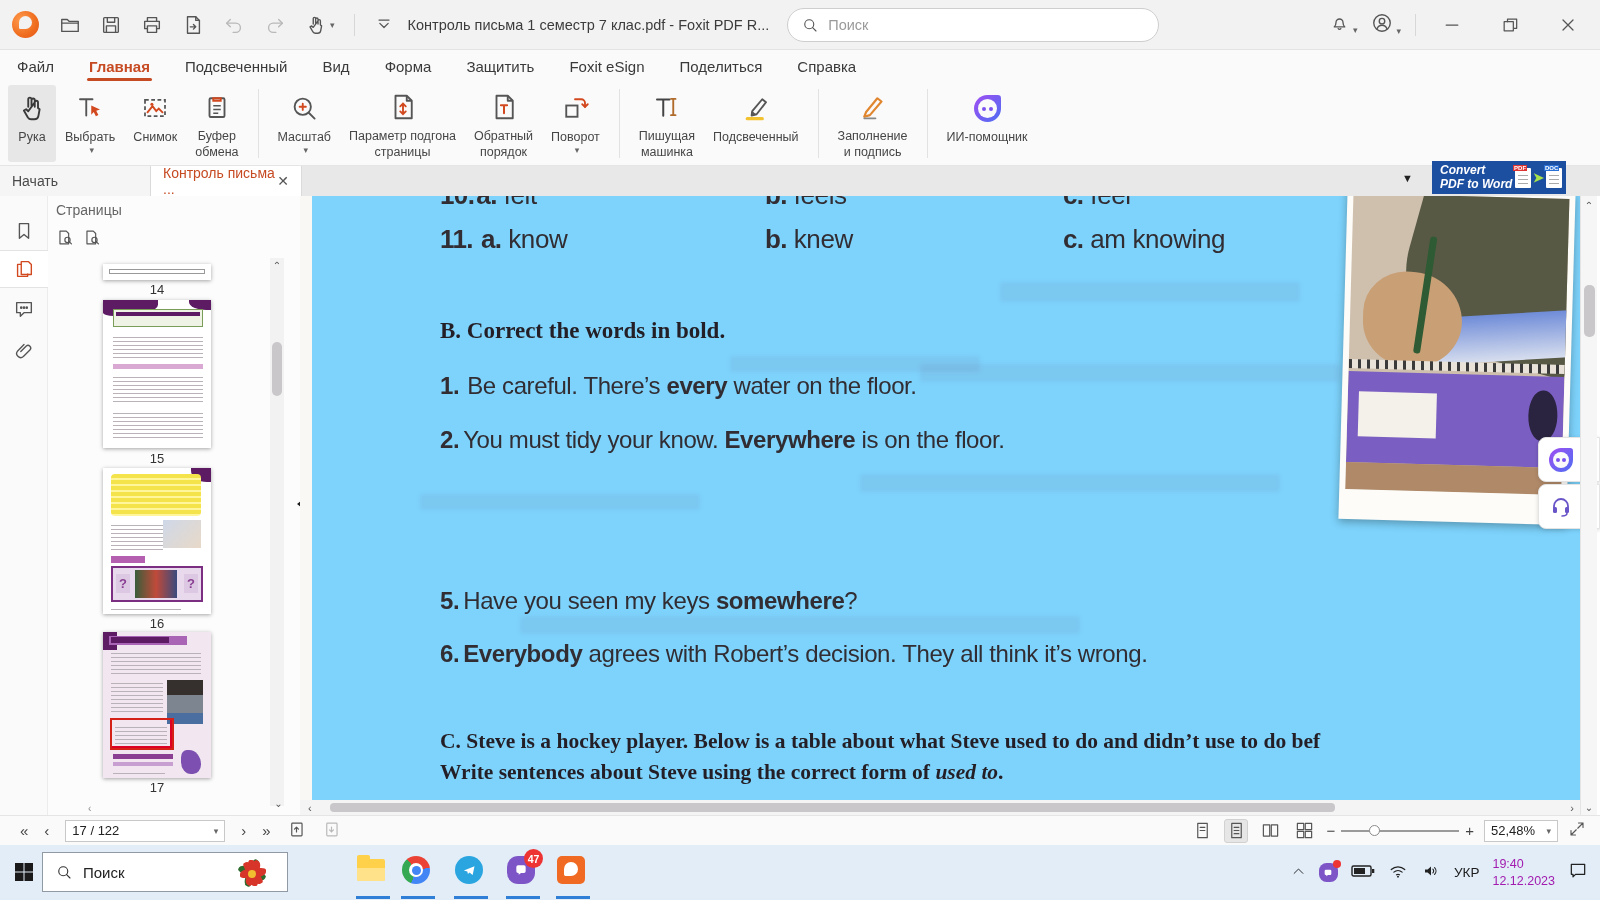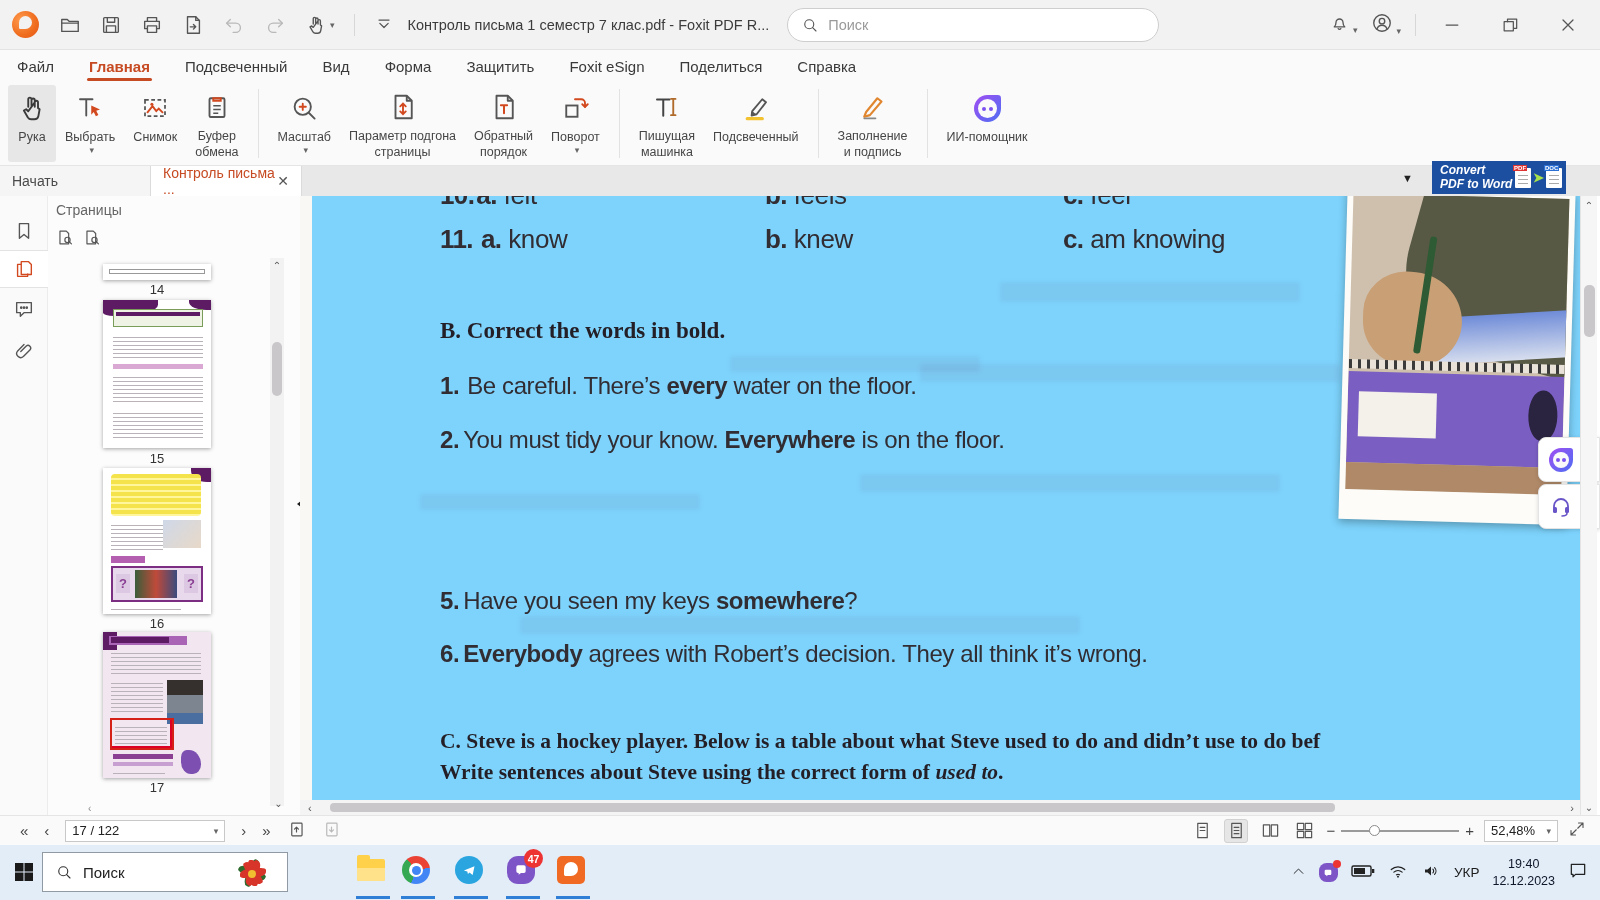--- a/index.html
+++ b/index.html
@@ -124,21 +124,21 @@
   .underline {position:absolute;top:51px;height:3px;width:34px;background:#2f7fd6}
   .chrome {width:28px;height:28px;border-radius:50%;background:conic-gradient(from -40deg,#ea4335 0 120deg,#4285f4 0 240deg,#34a853 0 360deg);position:relative}
   .chrome::before {content:"";position:absolute;inset:7px;background:#fff;border-radius:50%}
   .chrome::after {content:"";position:absolute;inset:9.5px;background:#4285f4;border-radius:50%}
   .tg {width:28px;height:28px;border-radius:50%;background:#2aa5e0;display:flex;align-items:center;justify-content:center}
   .viber {width:28px;height:28px;border-radius:40%;background:#7d55c7;position:relative;display:flex;align-items:center;justify-content:center}
   .badge {position:absolute;right:-8px;top:-7px;width:19px;height:19px;border-radius:50%;background:#e33;color:#fff;font-size:10.5px;display:flex;align-items:center;justify-content:center;font-weight:bold}
   .foxit-sq {width:28px;height:28px;border-radius:5px;background:#f06a23;position:relative}
   .foxit-sq::after {content:"";position:absolute;left:7px;top:6px;width:14px;height:14px;background:#fff;border-radius:50% 50% 50% 10%}
   .tray {position:absolute;right:0;top:0;height:55px;display:flex;align-items:center;gap:13px;padding-right:12px;font-size:13px;color:#1c1c1c}
-  .clock {text-align:center;font-size:12.5px;line-height:1.35;color:#0f172a}
+  .clock {text-align:left;font-size:12.5px;line-height:1.35;color:#a21caf}
   .explorer {width:28px;height:22px;position:relative}
   .explorer .back {position:absolute;inset:0;background:#ffd04a;border-radius:2px}
   .explorer .flap {position:absolute;left:0;top:-4px;width:13px;height:6px;background:#ffd04a;border-radius:2px 2px 0 0}
   .explorer .front {position:absolute;left:0;bottom:0;width:100%;height:13px;background:#ffe28a;border-radius:0 0 2px 2px}
 
   
   .t-page {position:absolute;inset:0;background:#fff;overflow:hidden}
   .lines {background:repeating-linear-gradient(#0000 0 3px,#b9b3b9 3px 4px)}
   .ylines {background:repeating-linear-gradient(#f5e34b 0 4px,#fff59a 4px 6px)}
 </style>

